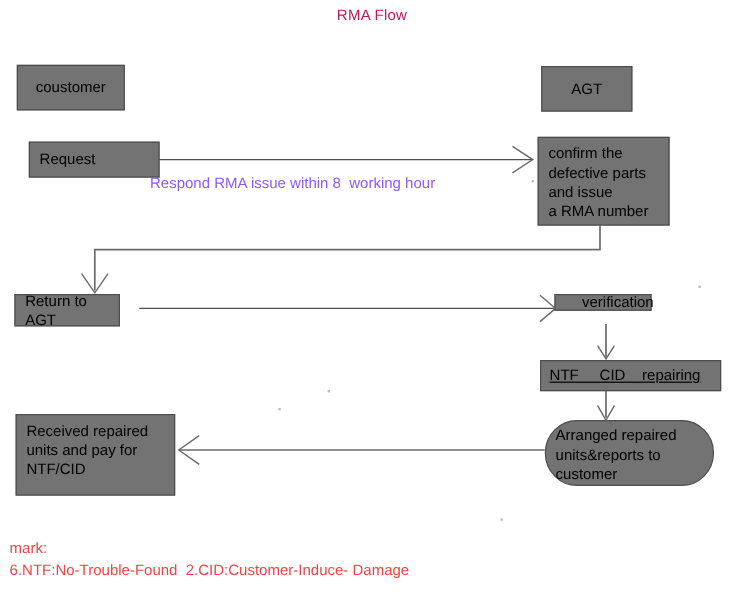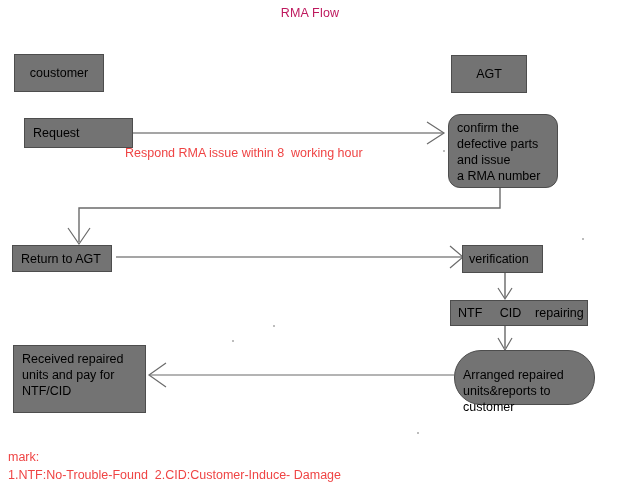--- a/index.html
+++ b/index.html
@@ -56,21 +56,21 @@
     align-items: center;
     padding-left: 8px;
   }
   .box.lefty-top {
     display: block;
     padding: 5px 0 0 8px;
   }
   .edge-label {
     position: absolute;
     font-size: 12.5px;
-    color: #ef4444;
+    color: #8b5cf6;
     white-space: pre;
     text-align: center;
   }
   .footnote {
     position: absolute;
     font-size: 12.5px;
     line-height: 18px;
     color: #ef4444;
     white-space: pre;
   }
@@ -141,49 +141,49 @@
   </div>
 
   <div class="box center" style="left:451px;top:55px;width:76px;height:38px;">
     <span class="txt">AGT</span>
   </div>
 
   <div class="box lefty" style="left:12px;top:118px;width:109px;height:30px;margin-left:12px;">
     <span class="txt">Request</span>
   </div>
 
-  <div class="box lefty-top" style="left:448px;top:114px;width:110px;height:74px;border-radius:12px;">
+  <div class="box lefty-top" style="left:448px;top:114px;width:110px;height:74px;">
     <span class="txt">confirm the
 defective parts
 and issue
 a RMA number</span>
   </div>
 
   <div class="edge-label" style="left:125px;top:146px;">Respond RMA issue within 8  working hour</div>
 
-  <div class="box lefty" style="left:12px;top:245px;width:100px;height:27px;">
+  <div class="box lefty" style="left:12px;top:245px;width:88px;height:27px;">
     <span class="txt">Return to AGT</span>
   </div>
 
-  <div class="box lefty" style="left:462px;top:245px;width:81px;height:28px;padding-left:6px;">
+  <div class="box lefty" style="left:462px;top:245px;width:81px;height:14px;padding-left:22px;">
     <span class="txt">verification</span>
   </div>
 
-  <div class="box lefty" style="left:450px;top:300px;width:138px;height:26px;padding-left:7px;">
+  <div class="box lefty" style="left:450px;top:300px;width:151px;height:26px;padding-left:7px;text-decoration:underline;">
     <span class="txt">NTF     CID    repairing</span>
   </div>
 
   <div class="box lefty-top" style="left:13px;top:345px;width:133px;height:68px;">
     <span class="txt">Received repaired
 units and pay for
 NTF/CID</span>
   </div>
 
-  <div class="box lefty-top" style="left:454px;top:350px;width:141px;height:55px;padding-top:16px;border-radius:27px;">
+  <div class="box lefty-top" style="left:454px;top:350px;width:141px;height:55px;padding-top:4px;border-radius:27px;">
     <span class="txt">Arranged repaired
 units&amp;reports to
 customer</span>
   </div>
 
   <div class="footnote" style="left:8px;top:448px;">mark:</div>
-  <div class="footnote" style="left:8px;top:466px;">1.NTF:No-Trouble-Found  2.CID:Customer-Induce- Damage</div>
+  <div class="footnote" style="left:8px;top:466px;">6.NTF:No-Trouble-Found  2.CID:Customer-Induce- Damage</div>
 
 </div>
 
 </body></html>

